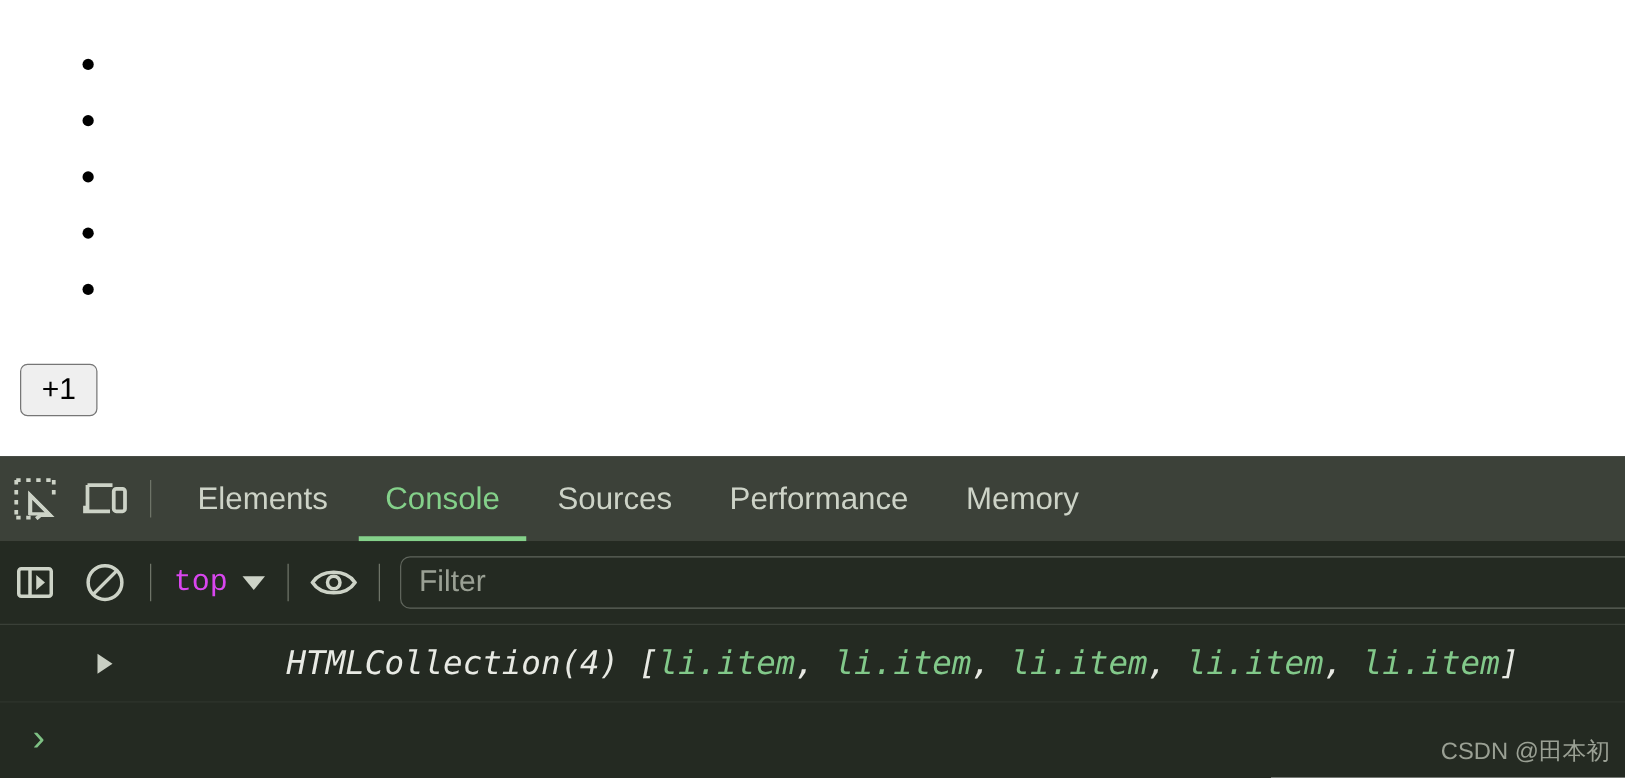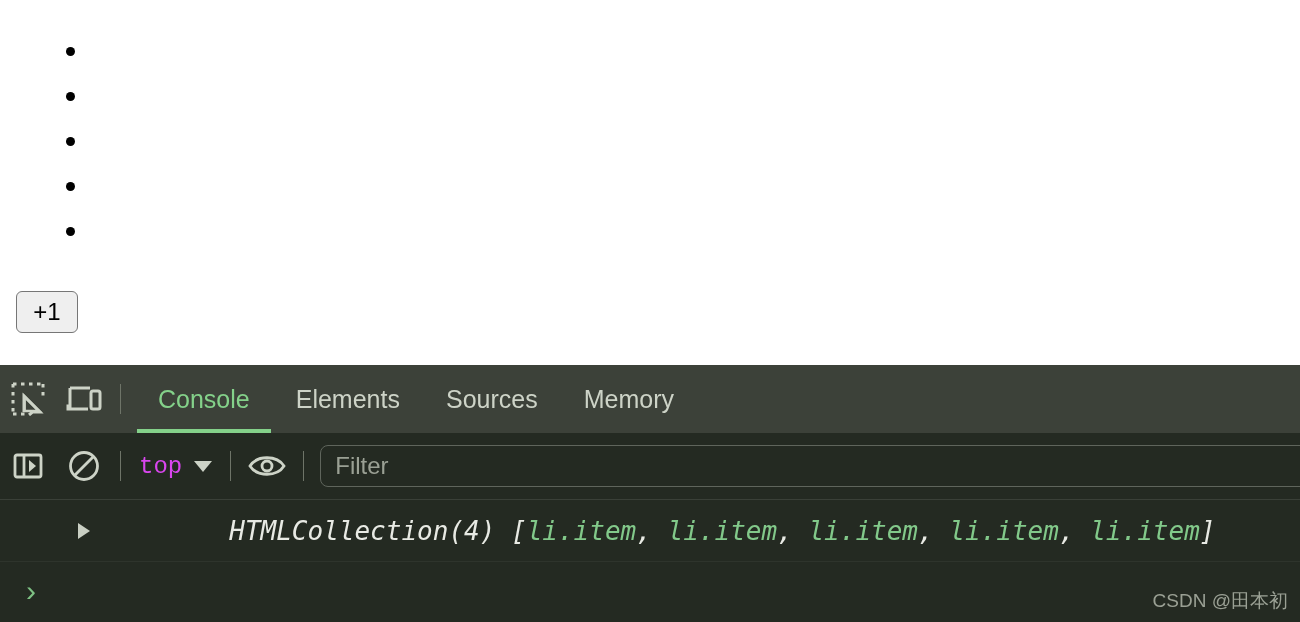--- a/index.html
+++ b/index.html
@@ -274,23 +274,24 @@
           <path d="M4,4 H24" stroke="#cdd3c7" stroke-width="3" fill="none"></path>
           <path d="M4,4 V22 H2 V25 H22" stroke="#cdd3c7" stroke-width="3" fill="none"></path>
           <rect x="25" y="7" width="9" height="18" rx="2" stroke="#cdd3c7" stroke-width="3" fill="none"></rect>
         </svg>
       </span>
     </button>
 
     <div class="vdivider"></div>
 
     <div class="tabs">
+      <button class="tab">Elements</button>
       <button class="tab active">Console</button>
-      <button class="tab">Elements</button>
       <button class="tab">Sources</button>
+      <button class="tab">Performance</button>
       <button class="tab">Memory</button>
     </div>
   </div>
 
   <div class="console-toolbar">
 
     <button class="tool-icon-btn">
       <span>
         <svg width="32" height="32" viewBox="0 0 32 32">
           <rect x="3" y="5" width="26" height="22" rx="2" stroke="#cdd3c7" stroke-width="2.8" fill="none"></rect>

